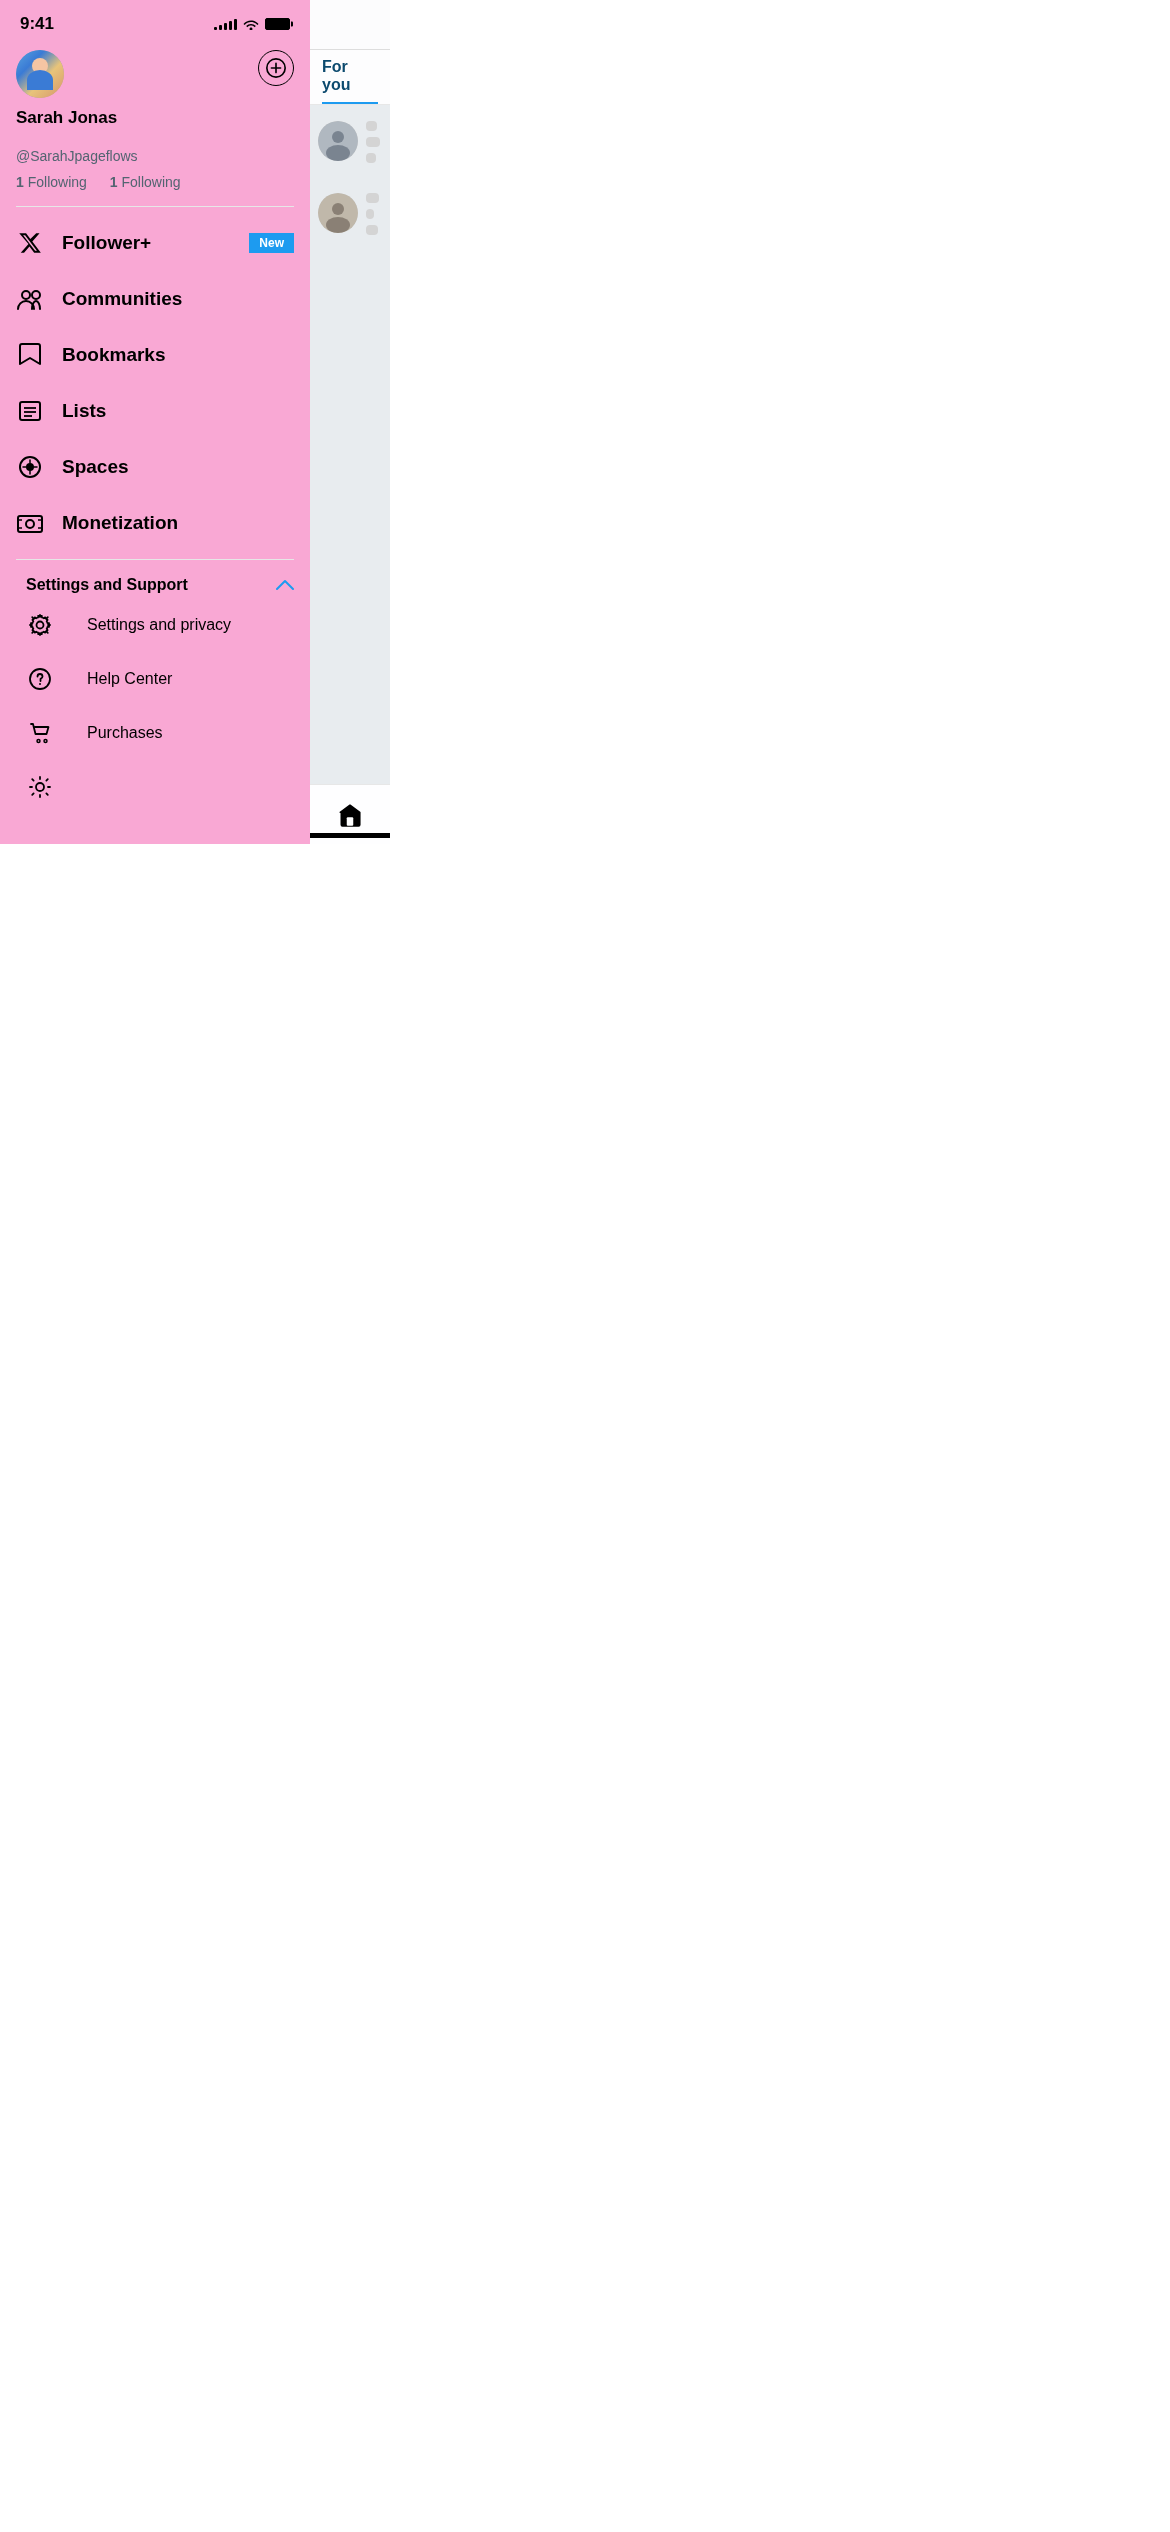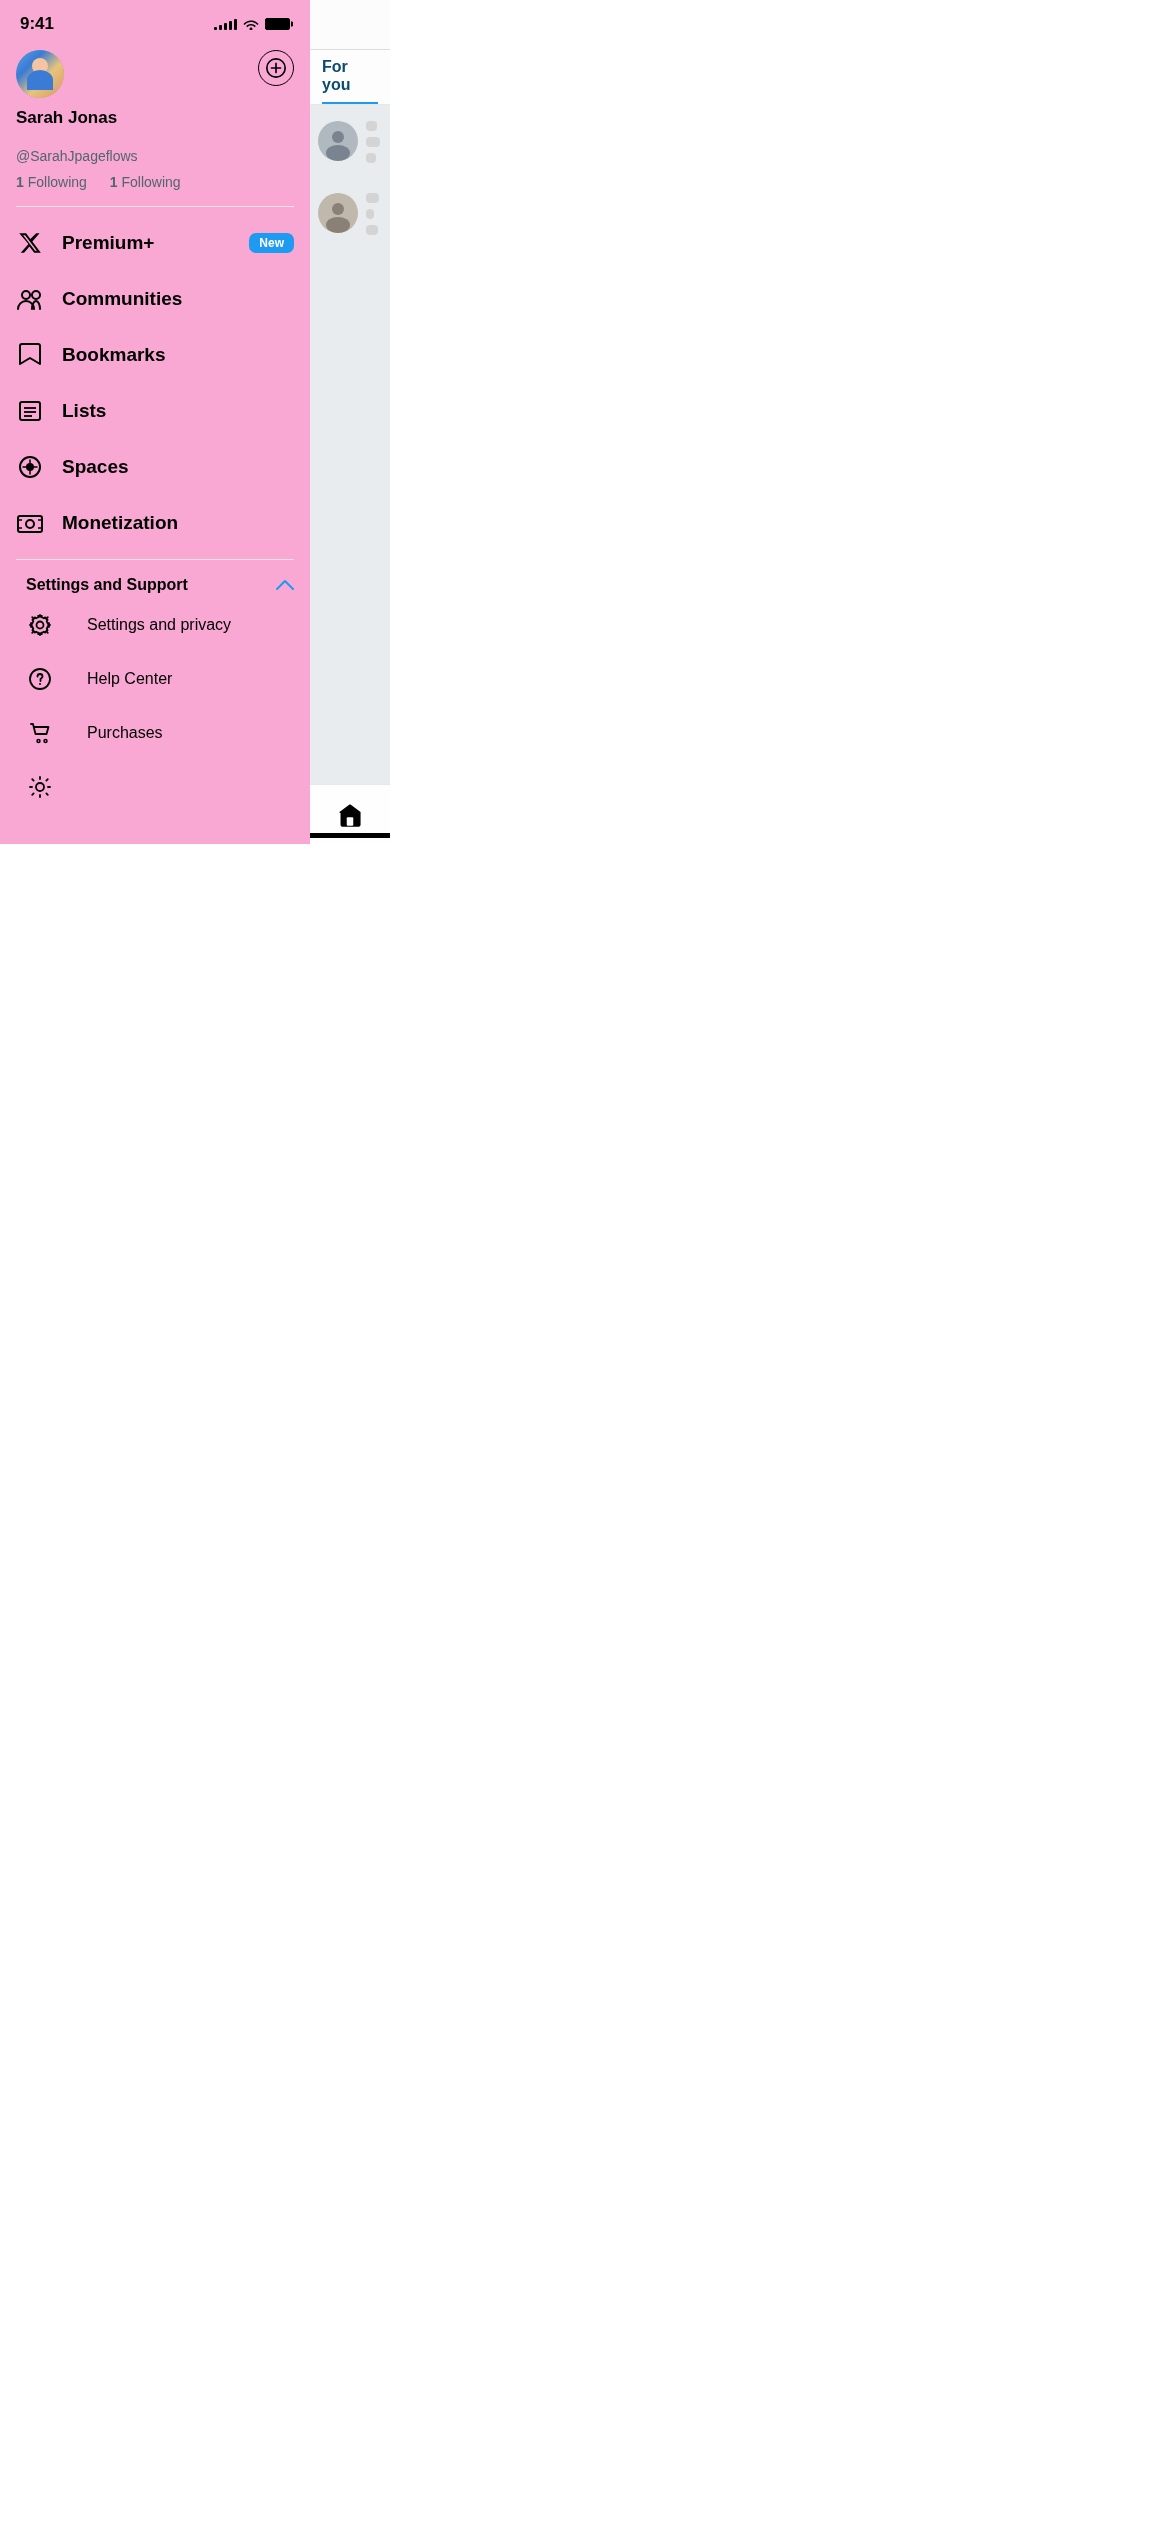--- a/index.html
+++ b/index.html
@@ -236,21 +236,21 @@
       color: #000;
     }
 
     .new-badge {
       margin-left: auto;
       background: #1d9bf0;
       color: #fff;
       font-size: 12px;
       font-weight: 700;
       padding: 3px 10px;
-      border-radius: 7px;
+      border-radius: 0;
     }
 
     
     .settings-support {
       padding: 16px 16px 4px 26px;
     }
 
     .settings-support-header {
       display: flex;
       justify-content: space-between;
@@ -421,21 +421,21 @@
     <div class="divider"></div>
 
     <nav class="menu-list">
 
       <div class="menu-item">
         <span class="menu-icon">
           <svg width="24" height="24" viewBox="0 0 24 24" fill="none">
             <path d="M18.244 2.25h3.308l-7.227 8.26 8.502 11.24H16.17l-4.714-6.231-5.401 6.231H2.744l7.73-8.835L1.254 2.25H8.08l4.265 5.634 5.9-5.634zm-1.161 17.52h1.833L7.084 4.126H5.117z" fill="#000"></path>
           </svg>
         </span>
-        <span class="menu-label">Premium+</span>
+        <span class="menu-label">Follower+</span>
         <span class="new-badge">New</span>
       </div>
 
       <div class="menu-item">
         <span class="menu-icon">
           <svg width="26" height="24" viewBox="0 0 26 24" fill="none">
             <circle cx="9" cy="8" r="4" stroke="#000" stroke-width="2"></circle>
             <circle cx="19" cy="8" r="4" stroke="#000" stroke-width="2"></circle>
             <path d="M1 22c0-4.418 3.582-8 8-8s8 3.582 8 8" stroke="#000" stroke-width="2" stroke-linecap="round"></path>
             <path d="M15 22c0-4.418 1.79-8 4-8s4 3.582 4 8" stroke="#000" stroke-width="2" stroke-linecap="round"></path>

